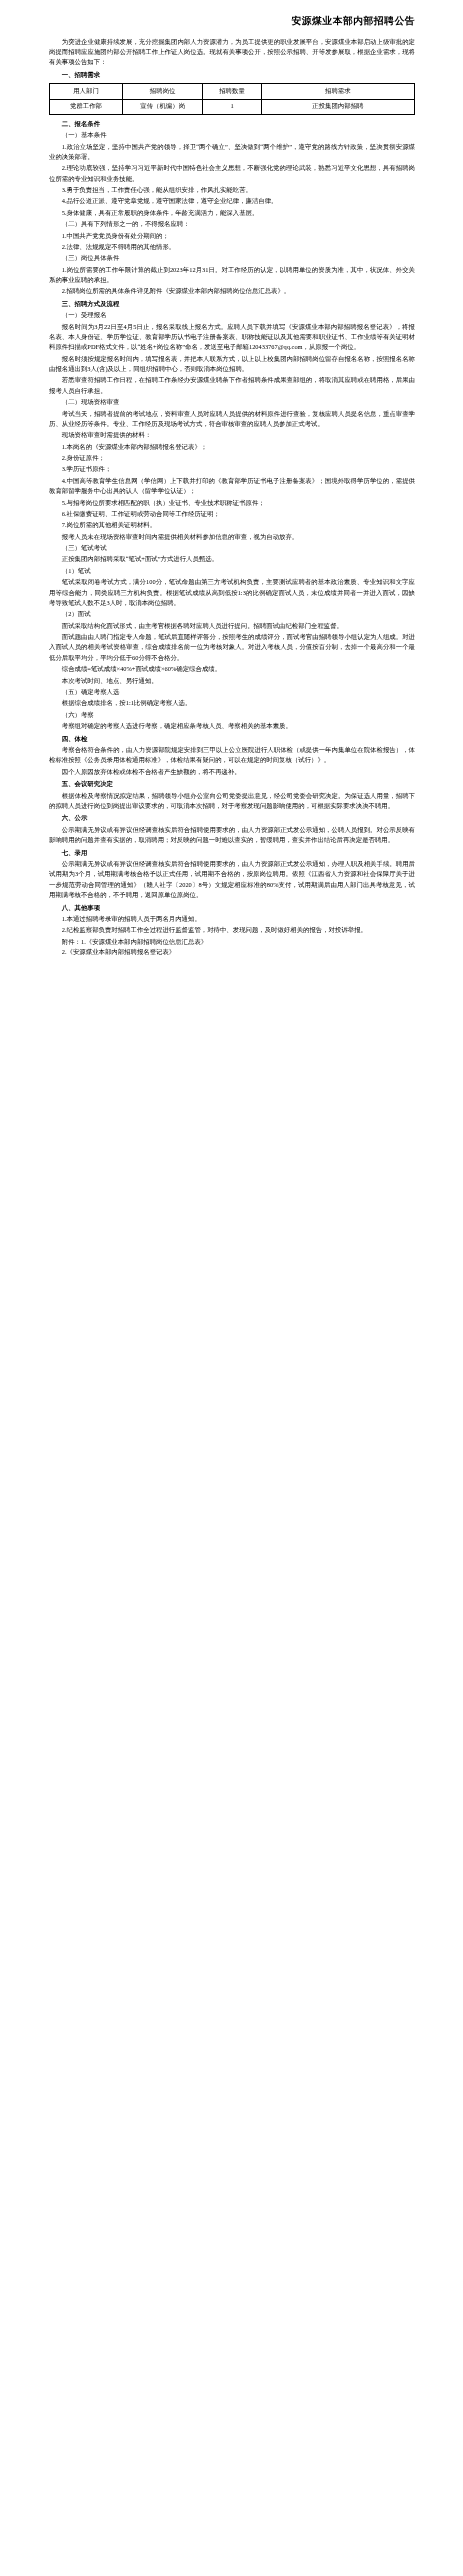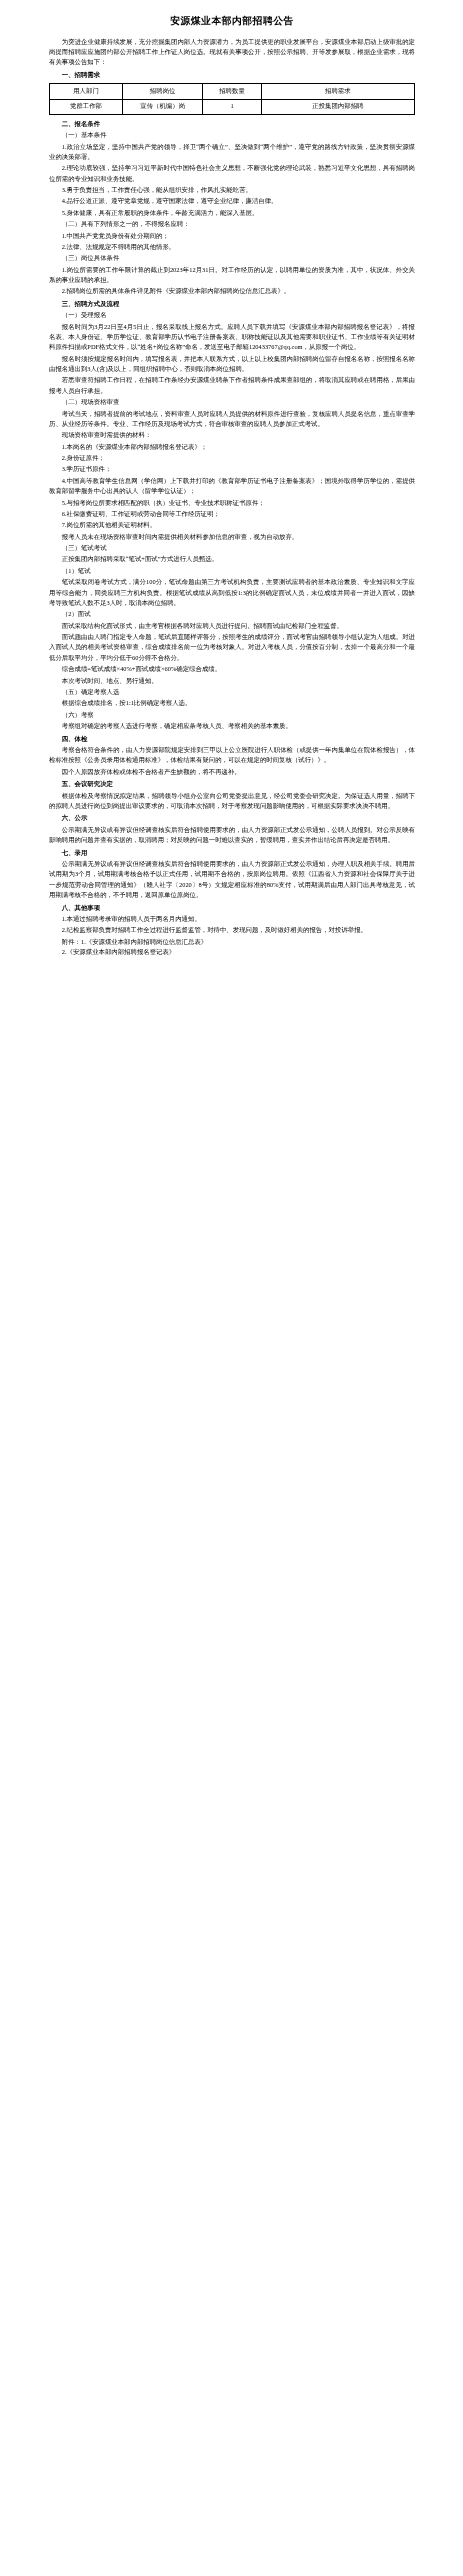--- a/index.html
+++ b/index.html
@@ -11,21 +11,21 @@
     width: 464px;
     font-family: "Liberation Serif", "DejaVu Serif", serif;
     color: #000000;
   }
   .page {
     width: 464px;
     box-sizing: border-box;
     padding: 13.4px 49px 20.6px 49px;
   }
   .doc-title {
-    text-align: center;
+    text-align: right;
     font-size: 9.8px;
     font-weight: bold;
     letter-spacing: 0.5px;
     margin: 2.1px 0 8.2px 0;
     font-family: "Liberation Serif", "DejaVu Serif", serif;
   }
   p.para {
     font-size: 6.4px;
     line-height: 1.62;
     margin: 0 0 1px 0;

